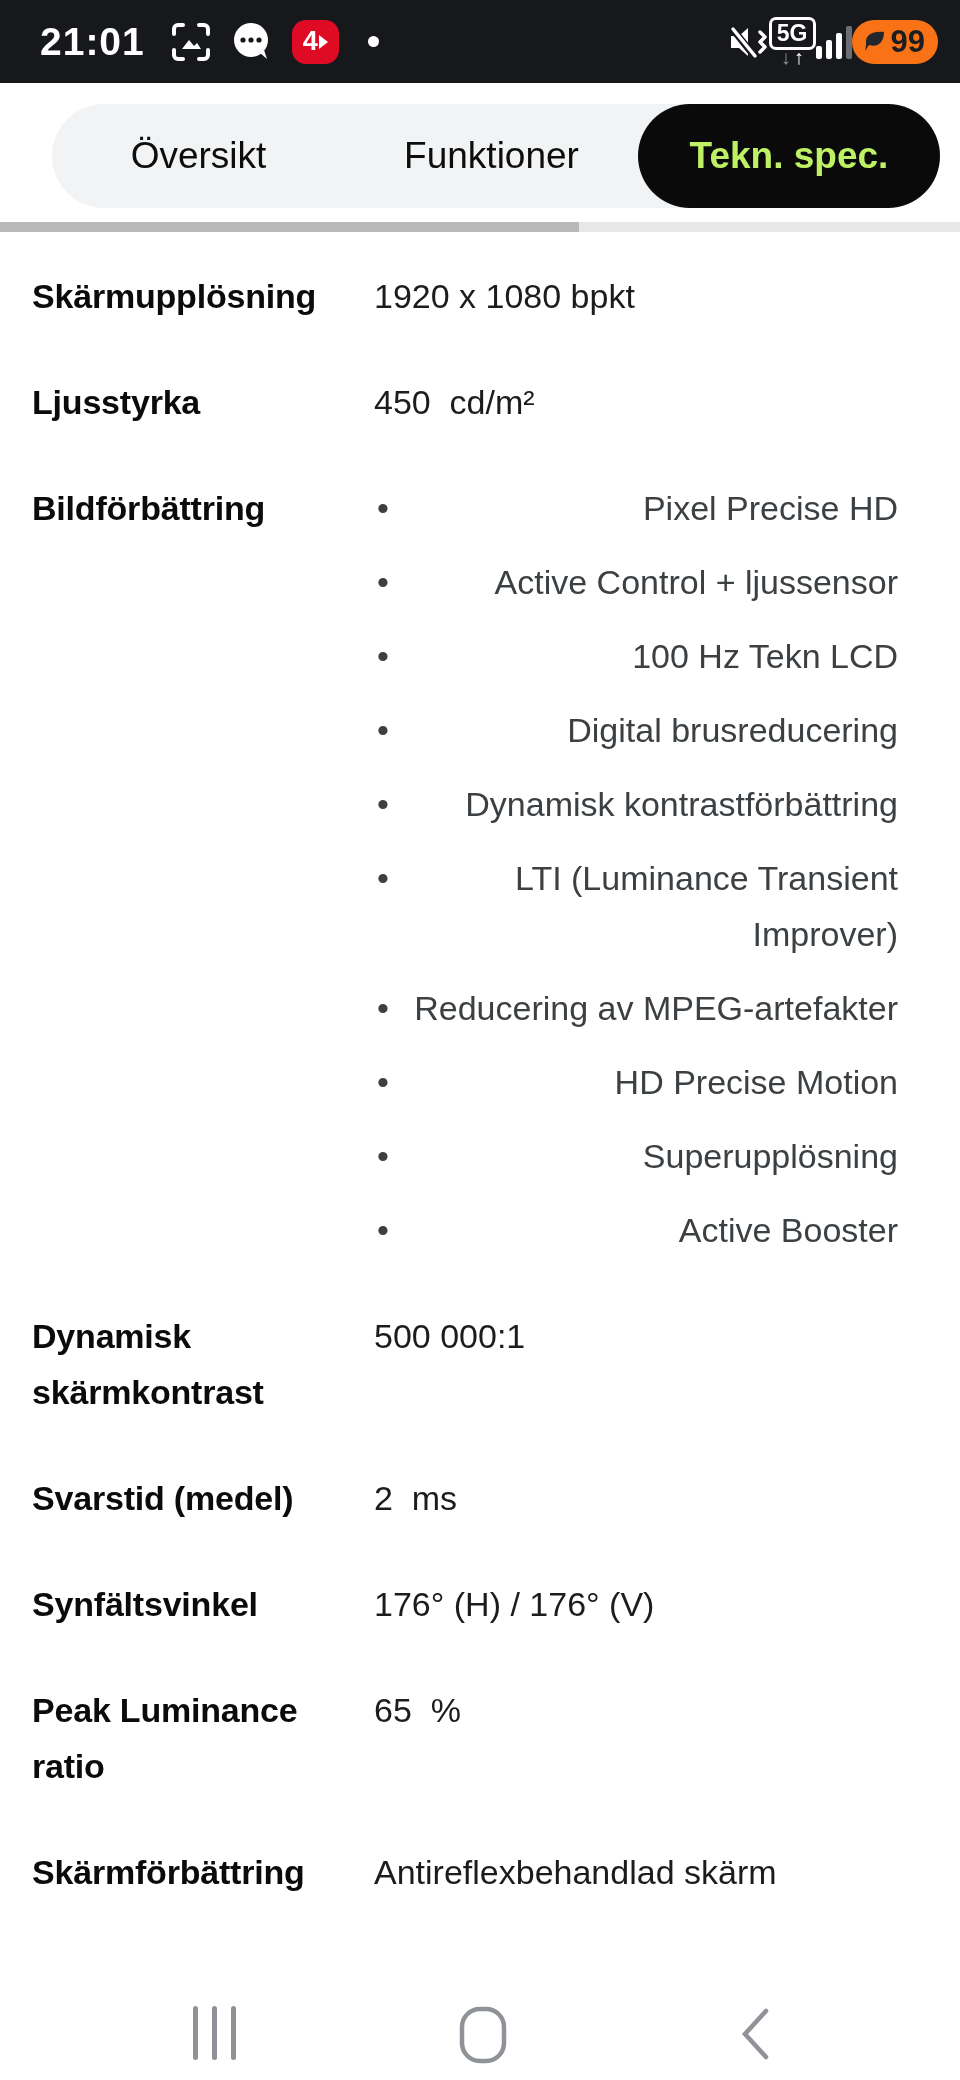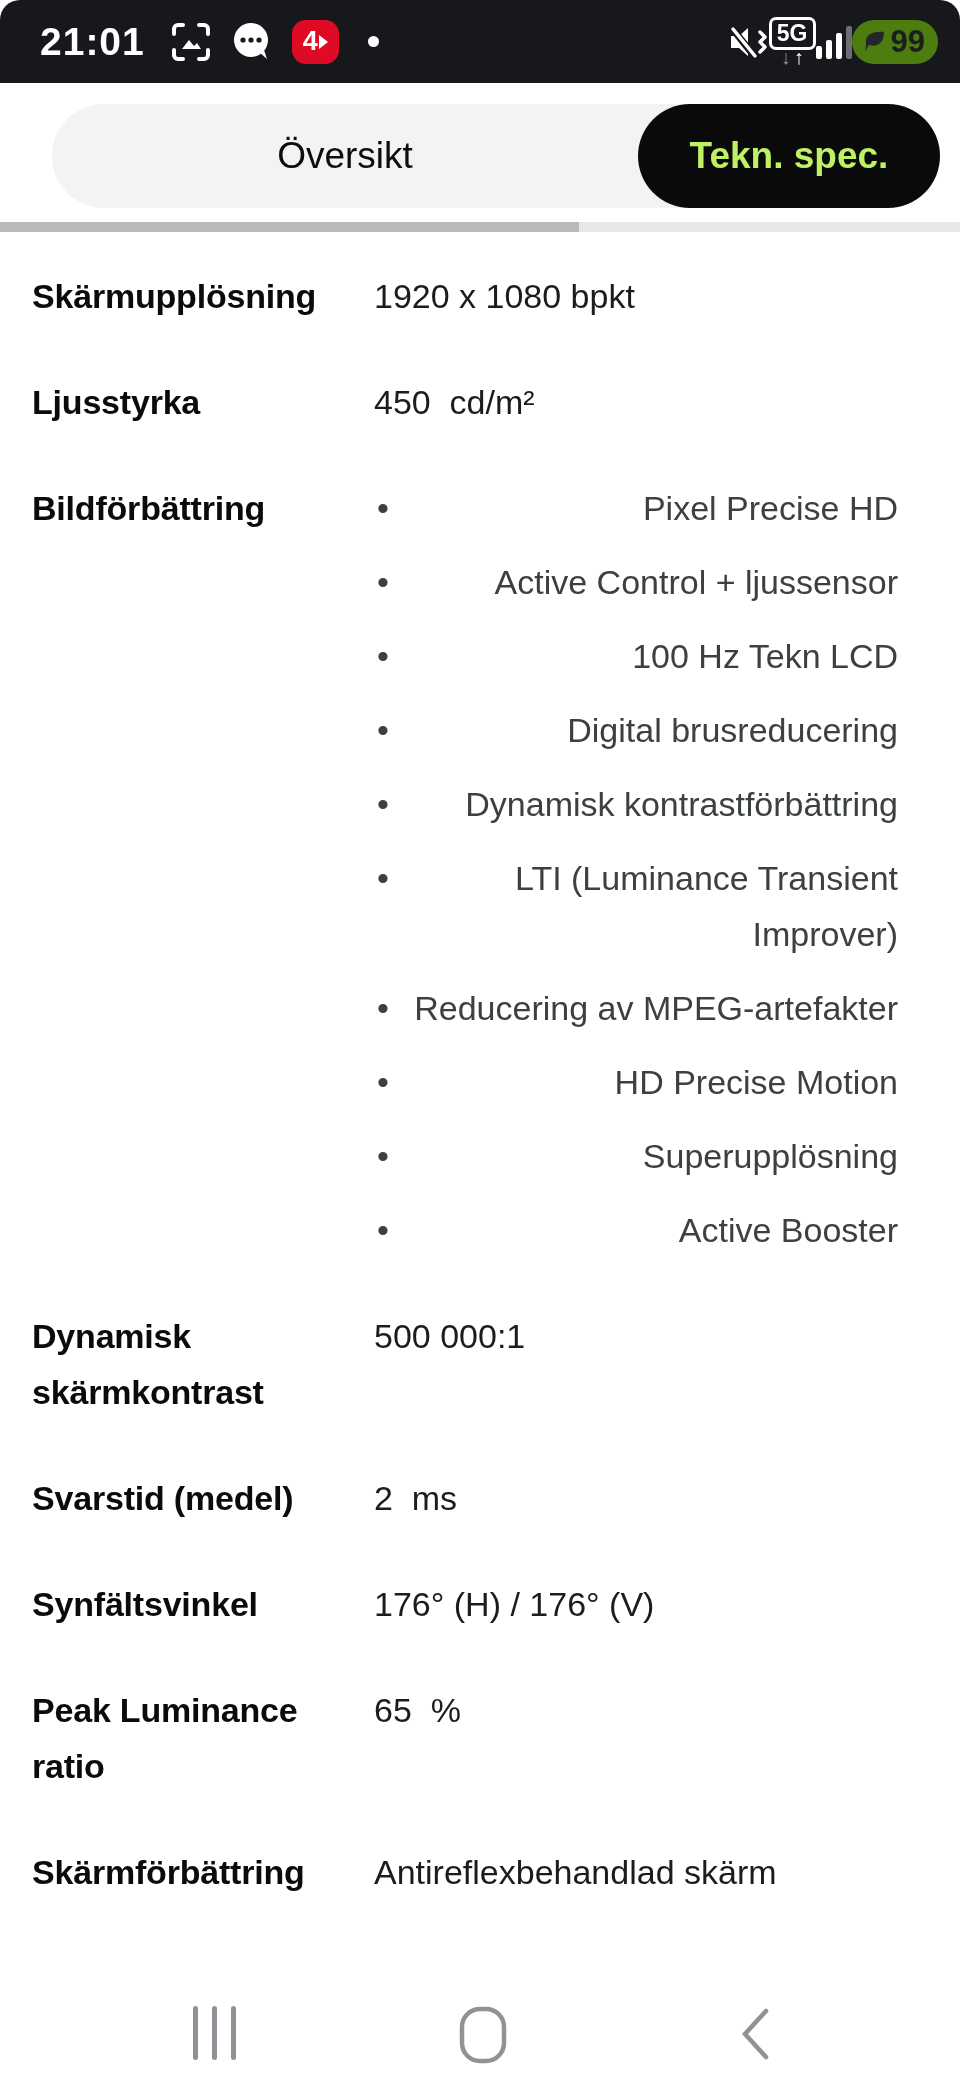--- a/index.html
+++ b/index.html
@@ -1,19 +1,18 @@
 <!DOCTYPE html>
 <html><head>
 <meta charset="utf-8">
 <style>
   html,body{margin:0;padding:0;background:#ffffff;}
   .screen{
     width:960px;height:2080px;position:relative;background:#ffffff;overflow:hidden;
     font-family:"Liberation Sans",sans-serif;
-    border-radius:20px;
   }
   
   .status-bar{
     height:83px;background:#16181c;display:flex;align-items:center;
     justify-content:space-between;padding:0 22px;box-sizing:border-box;
   }
   .sb-left,.sb-right{display:flex;align-items:center;}
   .sb-left{gap:17px;}
   .sb-right{gap:0;}
   .sb-time{color:#fff;font-size:39px;font-weight:700;letter-spacing:1px;margin:0 8px 0 18px;}
@@ -26,21 +25,21 @@
   .notif-dot{width:11px;height:11px;border-radius:50%;background:#fff;margin-left:12px;}
   .net-5g{display:flex;flex-direction:column;align-items:center;line-height:1;}
   .net-5g .box{border:3px solid #fff;border-radius:7px;color:#fff;font-weight:700;font-size:23px;padding:2px 5px;}
   .net-5g .arrows{display:flex;gap:3px;font-size:20px;font-weight:700;margin-top:-3px;}
   .net-5g .dn{color:#8a8f95;} .net-5g .up{color:#fff;}
   .sig{display:flex;align-items:flex-end;gap:4px;height:34px;}
   .sig i{display:block;width:6px;border-radius:2px;background:#fff;}
   .sig i:nth-child(1){height:13px;} .sig i:nth-child(2){height:19px;}
   .sig i:nth-child(3){height:26px;} .sig i:nth-child(4){height:33px;background:#6b6f75;}
   .battery{
-    height:44px;background:#4d7c0f;border-radius:22px;display:flex;align-items:center;
+    height:44px;background:#f97316;border-radius:22px;display:flex;align-items:center;
     gap:3px;padding:0 13px 0 9px;color:#1b1d21;font-weight:700;font-size:31px;
   }
   
   .tab-section{padding:21px 0 0 52px;background:#fff;}
   .tabs{
     width:888px;height:104px;background:#f1f3f4;border-radius:52px;
     display:flex;align-items:center;
   }
   .tab{flex:1;text-align:center;font-size:37px;color:#0d0d0d;cursor:pointer;}
   .tab.active{
@@ -132,20 +131,21 @@
           <path d="M5 16 C4 7 11 3 23 4 C23 14 17 20 8 17 L4 23 C5 19 5 18 5 16 Z" fill="#23262b"></path>
         </svg>
         <span>99</span>
       </span>
     </div>
   </header>
 
   <section class="tab-section">
     <div class="tabs">
         <div class="tab">Översikt</div>
+        <div class="tab">Funktioner</div>
         <div class="tab active">Tekn. spec.</div>
       </div>
   </section>
 
   <div class="scroll-indicator">
     <div class="scroll-thumb" style="width: 60.3%;"></div>
   </div>
 
   <main class="spec">
       <div class="spec-row">

